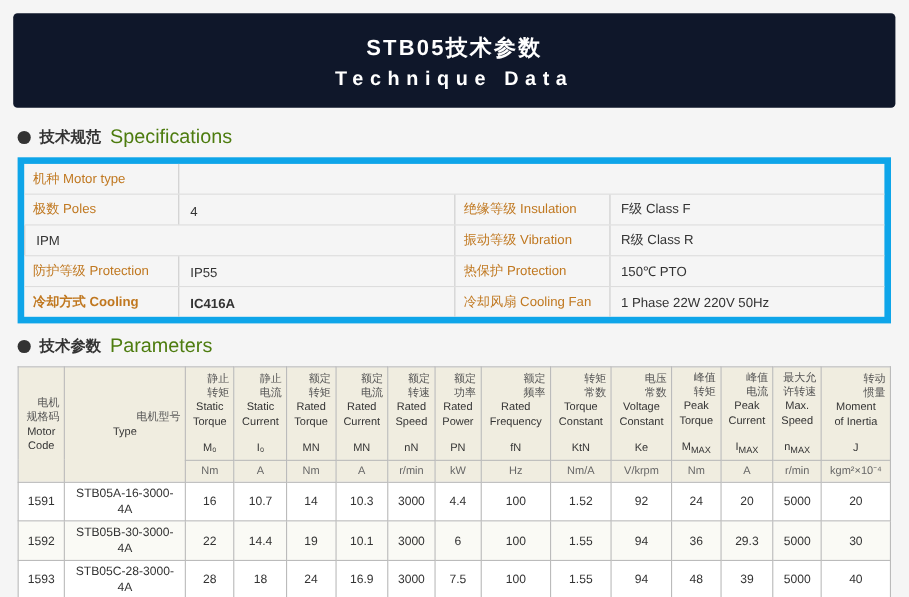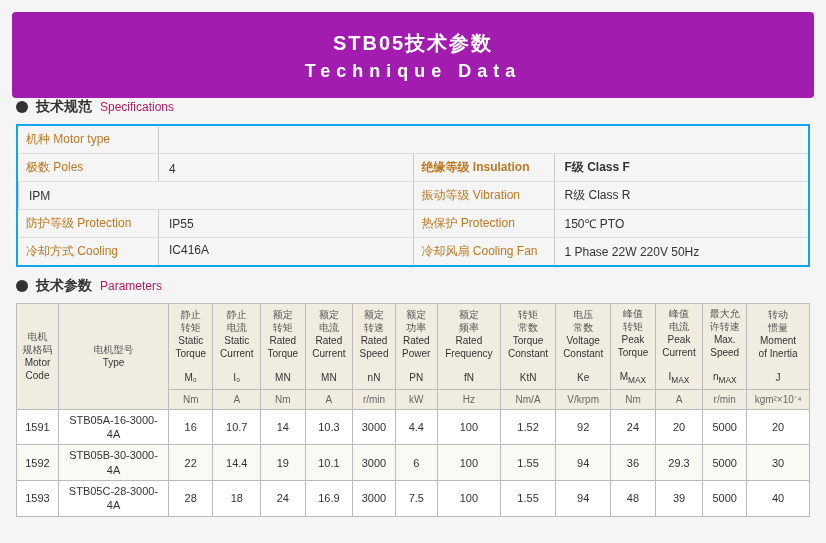--- a/index.html
+++ b/index.html
@@ -6,42 +6,42 @@
     body {
       width: 826px;
       min-height: 543px;
       background: #f5f5f5;
       font-family: Arial, "Microsoft YaHei", sans-serif;
       font-size: 12px;
       color: #333;
     }
 
     .header-banner {
-      background: #a21caf;
+      background: #0f172a;
       text-align: center;
       padding: 18px 20px 16px;
       margin: 12px 12px 0 12px;
       border-radius: 4px;
     }
     .header-title-cn {
       font-size: 20px;
       font-weight: bold;
       color: #fff;
       letter-spacing: 2px;
     }
     .header-title-en {
       font-size: 18px;
       font-weight: bold;
       color: #fff;
       letter-spacing: 6px;
       margin-top: 4px;
     }
 
     .section {
-      margin: 0 16px 0 16px;
+      margin: 16px 16px 0 16px;
     }
 
     .section-heading {
       display: flex;
       align-items: center;
       margin-bottom: 8px;
     }
     .bullet {
       width: 12px;
       height: 12px;
@@ -50,26 +50,26 @@
       margin-right: 8px;
       flex-shrink: 0;
     }
     .section-title-cn {
       font-size: 14px;
       font-weight: bold;
       color: #333;
       margin-right: 8px;
     }
     .section-title-en {
-      font-size: 12px;
-      color: #be185d;
+      font-size: 18px;
+      color: #4d7c0f;
     }
 
     .specs-table {
-      border: 2px solid #0ea5e9;
+      border: 6px solid #0ea5e9;
       width: 100%;
     }
     .specs-row {
       display: flex;
       border-bottom: 1px solid #ddd;
     }
     .specs-row:last-child {
       border-bottom: none;
     }
     .spec-left, .spec-right {
@@ -123,20 +123,21 @@
     .data-table tbody tr:nth-child(odd) {
       background: #fff;
     }
     .data-table tbody tr:nth-child(even) {
       background: #fafaf5;
     }
     .th-cn {
       display: block;
       font-size: 10px;
       color: #555;
+      text-align: right;
     }
     .th-en {
       display: block;
       font-size: 10px;
       color: #333;
     }
     .th-sym {
       display: block;
       font-size: 10px;
       color: #333;
@@ -176,56 +177,56 @@
       <div class="spec-divider"></div>
     </div>
 
     <div class="specs-row">
       <div style="display:flex;align-items:flex-end;flex:1;">
         <span class="spec-label">极数 Poles</span>
         <div class="spec-divider"></div>
         <span class="spec-value">4</span>
       </div>
       <div class="spec-right-divider"></div>
-      <div style="display:flex;align-items:center;flex:1;font-weight:bold;">
+      <div style="display:flex;align-items:center;flex:1;">
         <span class="spec-label">绝缘等级 Insulation</span>
         <div class="spec-divider"></div>
         <span class="spec-value">F级  Class F</span>
       </div>
     </div>
 
     <div class="specs-row">
       <div style="display:flex;align-items:center;flex:1;">
         <div class="spec-divider"></div>
         <span class="spec-value">IPM</span>
       </div>
       <div class="spec-right-divider"></div>
       <div style="display:flex;align-items:center;flex:1;">
         <span class="spec-label">振动等级 Vibration</span>
         <div class="spec-divider"></div>
         <span class="spec-value">R级  Class R</span>
       </div>
     </div>
 
     <div class="specs-row">
-      <div style="display:flex;align-items:center;flex:1;">
+      <div style="display:flex;align-items:flex-end;flex:1;">
         <span class="spec-label">防护等级 Protection</span>
         <div class="spec-divider"></div>
         <span class="spec-value">IP55</span>
       </div>
       <div class="spec-right-divider"></div>
       <div style="display:flex;align-items:center;flex:1;">
         <span class="spec-label">热保护 Protection</span>
         <div class="spec-divider"></div>
         <span class="spec-value">150℃ PTO</span>
       </div>
     </div>
 
     <div class="specs-row">
-      <div style="display:flex;align-items:flex-start;flex:1;">
+      <div style="display:flex;align-items:flex-end;flex:1;font-weight:bold;">
         <span class="spec-label">冷却方式 Cooling</span>
         <div class="spec-divider"></div>
         <span class="spec-value">IC416A</span>
       </div>
       <div class="spec-right-divider"></div>
       <div style="display:flex;align-items:center;flex:1;">
         <span class="spec-label">冷却风扇 Cooling Fan</span>
         <div class="spec-divider"></div>
         <span class="spec-value">1 Phase  22W  220V  50Hz</span>
       </div>

